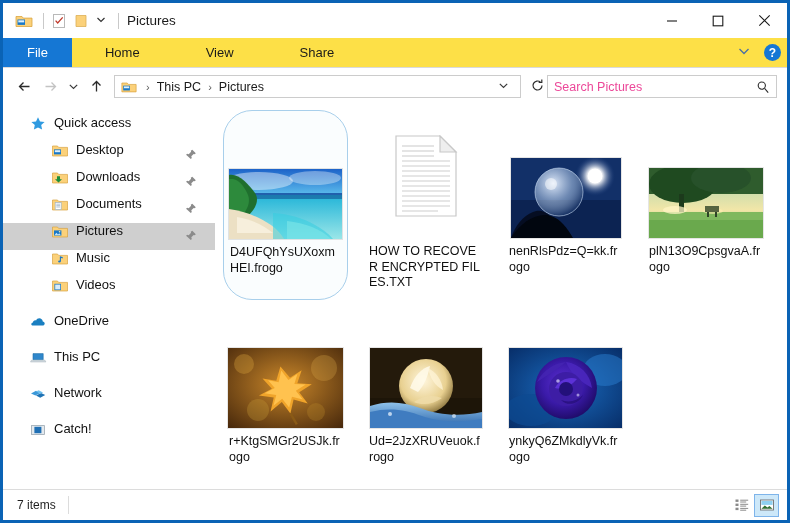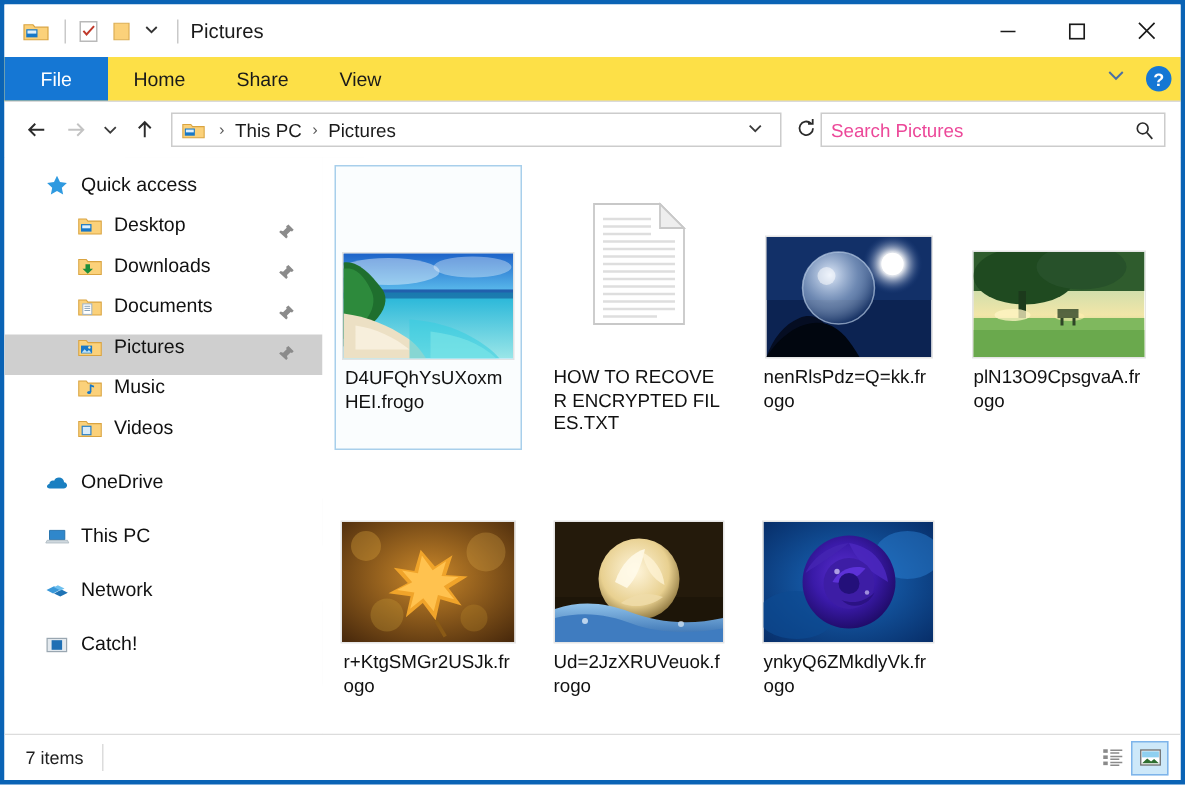--- a/index.html
+++ b/index.html
@@ -81,21 +81,21 @@
     background: #fde047;
     border-bottom: 1px solid #dadada;
     display: flex;
     align-items: stretch;
     flex: 0 0 auto;
     position: relative;
   }
   .tab {
     display: flex;
     align-items: center;
-    padding: 0 17px;
+    padding: 0 33px;
     font-size: 13px;
     color: #1a1a1a;
     cursor: default;
   }
   .tab.file {
     background: #1577d4;
     color: #ffffff;
     padding: 0 24px;
   }
   .ribbon-right {
@@ -250,20 +250,21 @@
   .tile {
     width: 125px;
     height: 190px;
     box-sizing: border-box;
     padding: 4px;
     margin-right: 15px;
     display: flex;
     flex-direction: column;
     align-items: center;
     position: relative;
+    border-radius: 29px;
   }
   .tile.selected {
     border: 1px solid #a8cfeb;
     background: rgba(205,232,249,0.10);
   }
   .thumbwrap {
     height: 124px;
     width: 100%;
     display: flex;
     align-items: flex-end;
@@ -411,22 +412,22 @@
         <svg width="13" height="13" viewBox="0 0 13 13">
             <path d="M1.3 1.3l10.4 10.4M11.7 1.3L1.3 11.7" stroke="#1a1a1a" stroke-width="1.1"></path>
           </svg>
       </div>
     </div>
   </div>
 
   <div class="ribbon">
     <div class="tab file">File</div>
     <div class="tab">Home</div>
+    <div class="tab">View</div>
     <div class="tab">Share</div>
-    <div class="tab">View</div>
 
     <div class="ribbon-right">
       <span>
         <svg width="16" height="16" viewBox="0 0 16 16">
             <path d="M3.5 6l4.5 4.5L12.5 6" fill="none" stroke="#4a6fa5" stroke-width="1.3"></path>
           </svg>
       </span>
       <span class="help-btn">?</span>
     </div>
   </div>

